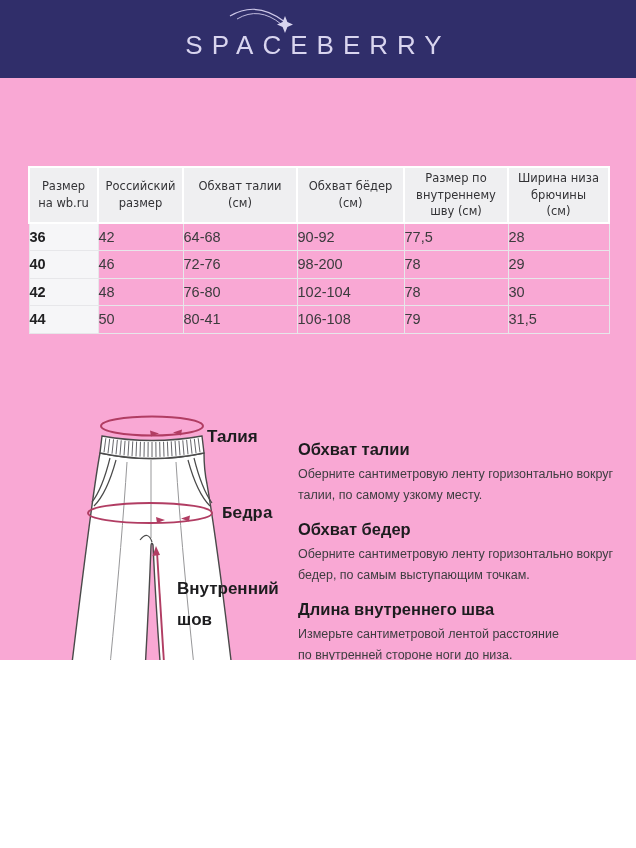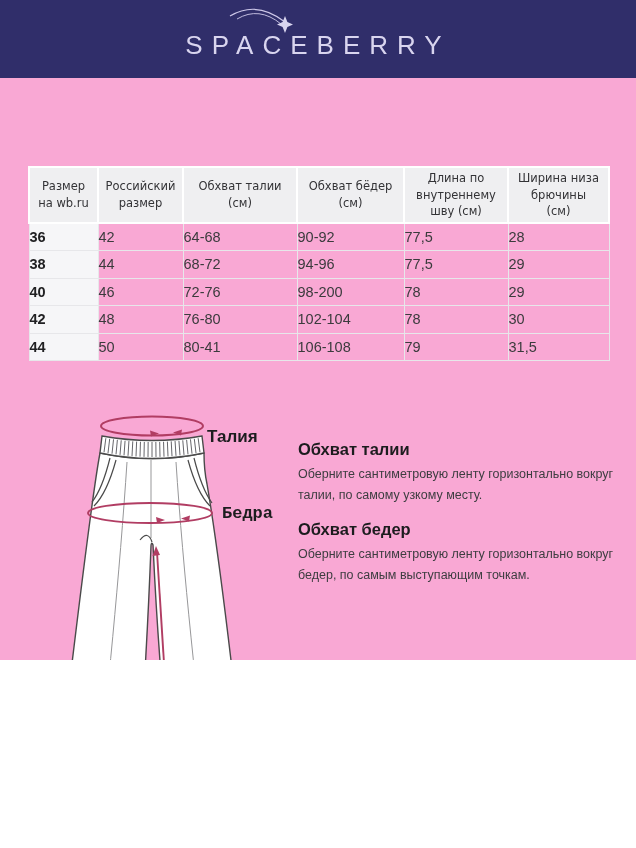--- a/index.html
+++ b/index.html
@@ -141,44 +141,36 @@
     <thead>
       <tr>
         <th>Размер
 на wb.ru</th>
         <th>Российский
 размер</th>
         <th>Обхват талии
 (см)</th>
         <th>Обхват бёдер
 (см)</th>
-        <th>Длина по
+        <th>Размер по
 внутреннему
 шву (см)</th>
         <th>Ширина низа
 брючины
 (см)</th>
       </tr>
     </thead>
     <tbody>
       <tr>
         <td class="first">36</td>
         <td>42</td>
         <td>64-68</td>
         <td>90-92</td>
         <td>77,5</td>
         <td>28</td>
-      </tr>
-      <tr>
-        <td class="first">38</td>
-        <td>44</td>
-        <td>68-72</td>
-        <td>94-96</td>
-        <td>77,5</td>
-        <td>29</td>
       </tr>
       <tr>
         <td class="first">40</td>
         <td>46</td>
         <td>72-76</td>
         <td>98-200</td>
         <td>78</td>
         <td>29</td>
       </tr>
       <tr>
@@ -273,29 +265,36 @@
         <polygon points="135,120 126,117 127,123"></polygon>
         <polygon points="151,118.5 160,115.5 159,121.5"></polygon>
         <polygon points="126,146 122.5,156 130,155"></polygon>
         <polygon points="142.8,396 138.5,386.5 146.5,387.5"></polygon>
         <polygon points="30,381 39.5,378.5 38.5,385.5"></polygon>
         <polygon points="106.5,390.5 97.5,386.5 97,393.5"></polygon>
       </g>
     </svg>
     <span class="diagram-label lbl-waist">Талия</span>
     <span class="diagram-label lbl-hips">Бедра</span>
+    <span class="diagram-label lbl-inseam">Внутренний
+шов</span>
   </div>
 
   <div class="info">
 
     <div class="measure-section">
       <h3>Обхват талии</h3>
       <p>Оберните сантиметровую ленту горизонтально вокруг
 талии, по самому узкому месту.</p>
     </div>
     <div class="measure-section">
       <h3>Обхват бедер</h3>
       <p>Оберните сантиметровую ленту горизонтально вокруг
 бедер, по самым выступающим точкам.</p>
     </div>
+    <div class="measure-section">
+      <h3>Длина внутреннего шва</h3>
+      <p>Измерьте сантиметровой лентой расстояние
+по внутренней стороне ноги до низа.</p>
+    </div>
   </div>
 
 </div>
 
 </body></html>

